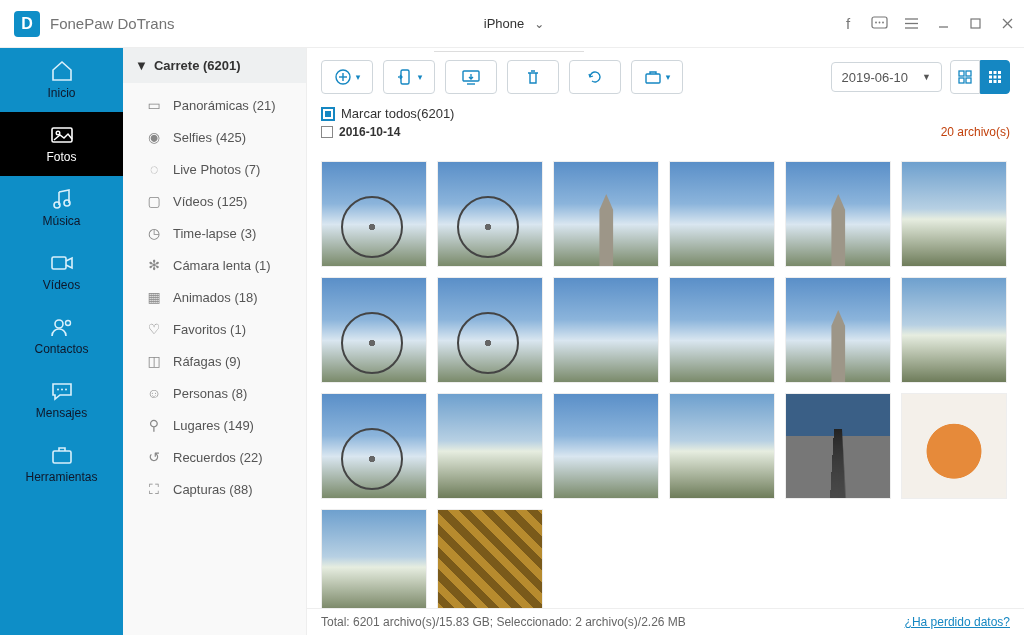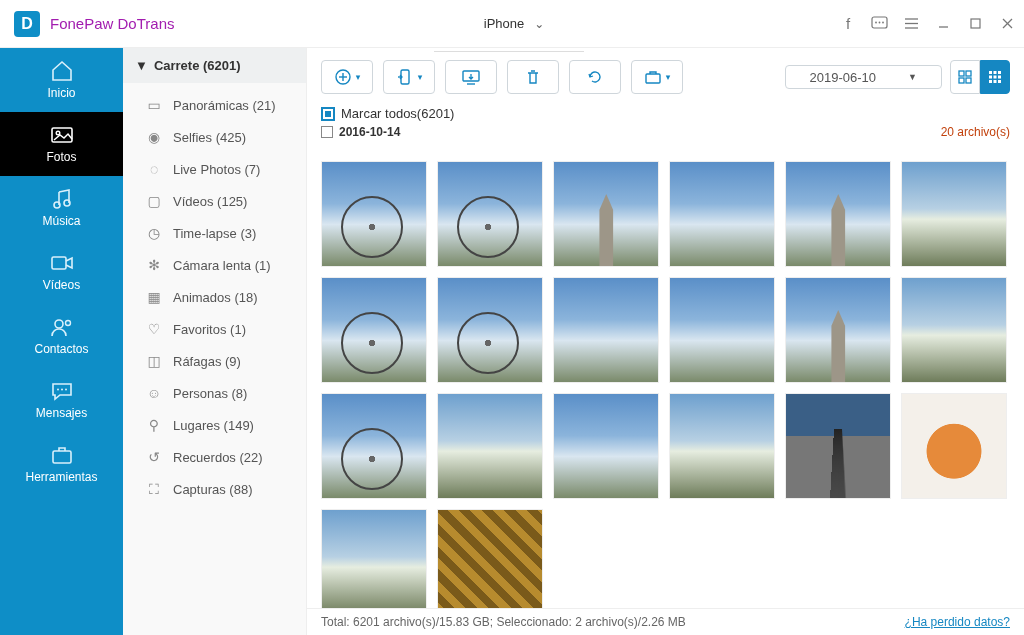--- a/index.html
+++ b/index.html
@@ -1,40 +1,40 @@
 <!DOCTYPE html>
 <html><head>
 <meta charset="utf-8">
 <style>
 * { margin: 0; padding: 0; box-sizing: border-box; font-family: -apple-system, "Segoe UI", Arial, sans-serif; }
 body { width: 1024px; height: 635px; overflow: hidden; background: #fff; color: #333; font-size: 13px; }
 .titlebar { height: 48px; display: flex; align-items: center; border-bottom: 1px solid #eee; }
 .logo-area { display: flex; align-items: center; gap: 10px; width: 310px; padding-left: 14px; }
 .logo-mark { width: 26px; height: 26px; background: #0e8ec7; border-radius: 4px; display: flex; align-items: center; justify-content: center; color: #fff; font-weight: bold; font-size: 16px; }
-.app-name { color: #a21caf; font-size: 15px; }
+.app-name { color: #737373; font-size: 15px; }
 .device-picker { flex: 0 0 auto; margin: 0 auto; display: flex; align-items: center; gap: 10px; border: 1px solid #ddd; border-left: none; border-right: none; padding: 20px 40px; }
 .chev { font-size: 12px; color: #666; }
 .win-controls { margin-left: auto; display: flex; align-items: center; gap: 0; }
 .win-controls > * { width: 32px; height: 48px; display: flex; align-items: center; justify-content: center; color: #777; font-size: 15px; }
 .body { display: flex; height: 587px; }
 .nav { width: 123px; background: #0e8ec7; display: flex; flex-direction: column; }
-.nav-item { height: 64px; display: flex; flex-direction: column; align-items: center; justify-content: center; gap: 4px; color: #ffffff; font-size: 12px; cursor: pointer; }
+.nav-item { height: 64px; display: flex; flex-direction: column; align-items: center; justify-content: center; gap: 4px; color: #0f172a; font-size: 12px; cursor: pointer; }
 .nav-item.active { background: #000000; color: #fff; }
 .nav-icon { width: 24px; height: 22px; display: flex; align-items: center; justify-content: center; }
 .subnav { width: 184px; background: #f9f9f9; border-right: 1px solid #eee; overflow-y: auto; }
 .subnav-header { background: #eef0f1; padding: 10px 12px; font-size: 13px; font-weight: 600; display: flex; align-items: center; gap: 6px; }
 .subnav-list { list-style: none; padding: 6px 0; }
 .subnav-list li { display: flex; align-items: center; gap: 10px; padding: 8px 14px 8px 22px; font-size: 13px; color: #555; cursor: pointer; }
 .subnav-list li .sub-icon { width: 18px; text-align: center; color: #888; font-size: 14px; }
 .main { flex: 1; display: flex; flex-direction: column; }
 .toolbar { display: flex; align-items: center; padding: 12px 14px 8px; gap: 10px; }
 .tool-btn { height: 34px; min-width: 52px; border: 1px solid #cfd6db; border-radius: 4px; background: #fff; display: flex; align-items: center; justify-content: center; gap: 4px; color: #1587c2; cursor: pointer; padding: 0 10px; }
 .tool-btn .chev-sm { font-size: 9px; color: #1587c2; }
 .toolbar-right { margin-left: auto; display: flex; align-items: center; gap: 8px; }
-.date-picker { height: 24px; border: 1px solid #cfd6db; border-radius: 4px; padding: 0 24px; display: flex; align-items: center; gap: 32px; color: #555; }
+.date-picker { height: 30px; border: 1px solid #cfd6db; border-radius: 4px; padding: 0 10px; display: flex; align-items: center; gap: 14px; color: #555; }
 .view-toggle { display: flex; }
 .view-btn { width: 30px; height: 34px; border: 1px solid #cfd6db; display: flex; align-items: center; justify-content: center; }
 .view-btn.active { background: #1587c2; border-color: #1587c2; color: #fff; }
 .view-btn:first-child { border-radius: 4px 0 0 4px; color: #1587c2;}
 .view-btn:last-child { border-radius: 0 4px 4px 0; }
 .select-all { padding: 4px 14px 2px; display: flex; align-items: center; gap: 6px; }
 .checkbox-on { width: 14px; height: 14px; border: 2px solid #1587c2; display: inline-flex; align-items: center; justify-content: center; }
 .checkbox-on::after { content: ""; width: 6px; height: 6px; background: #1587c2; }
 .date-row { padding: 2px 14px 22px; display: flex; align-items: center; gap: 6px; font-size: 12px; }
 .date-row .count { margin-left: auto; color: #c2410c; }

